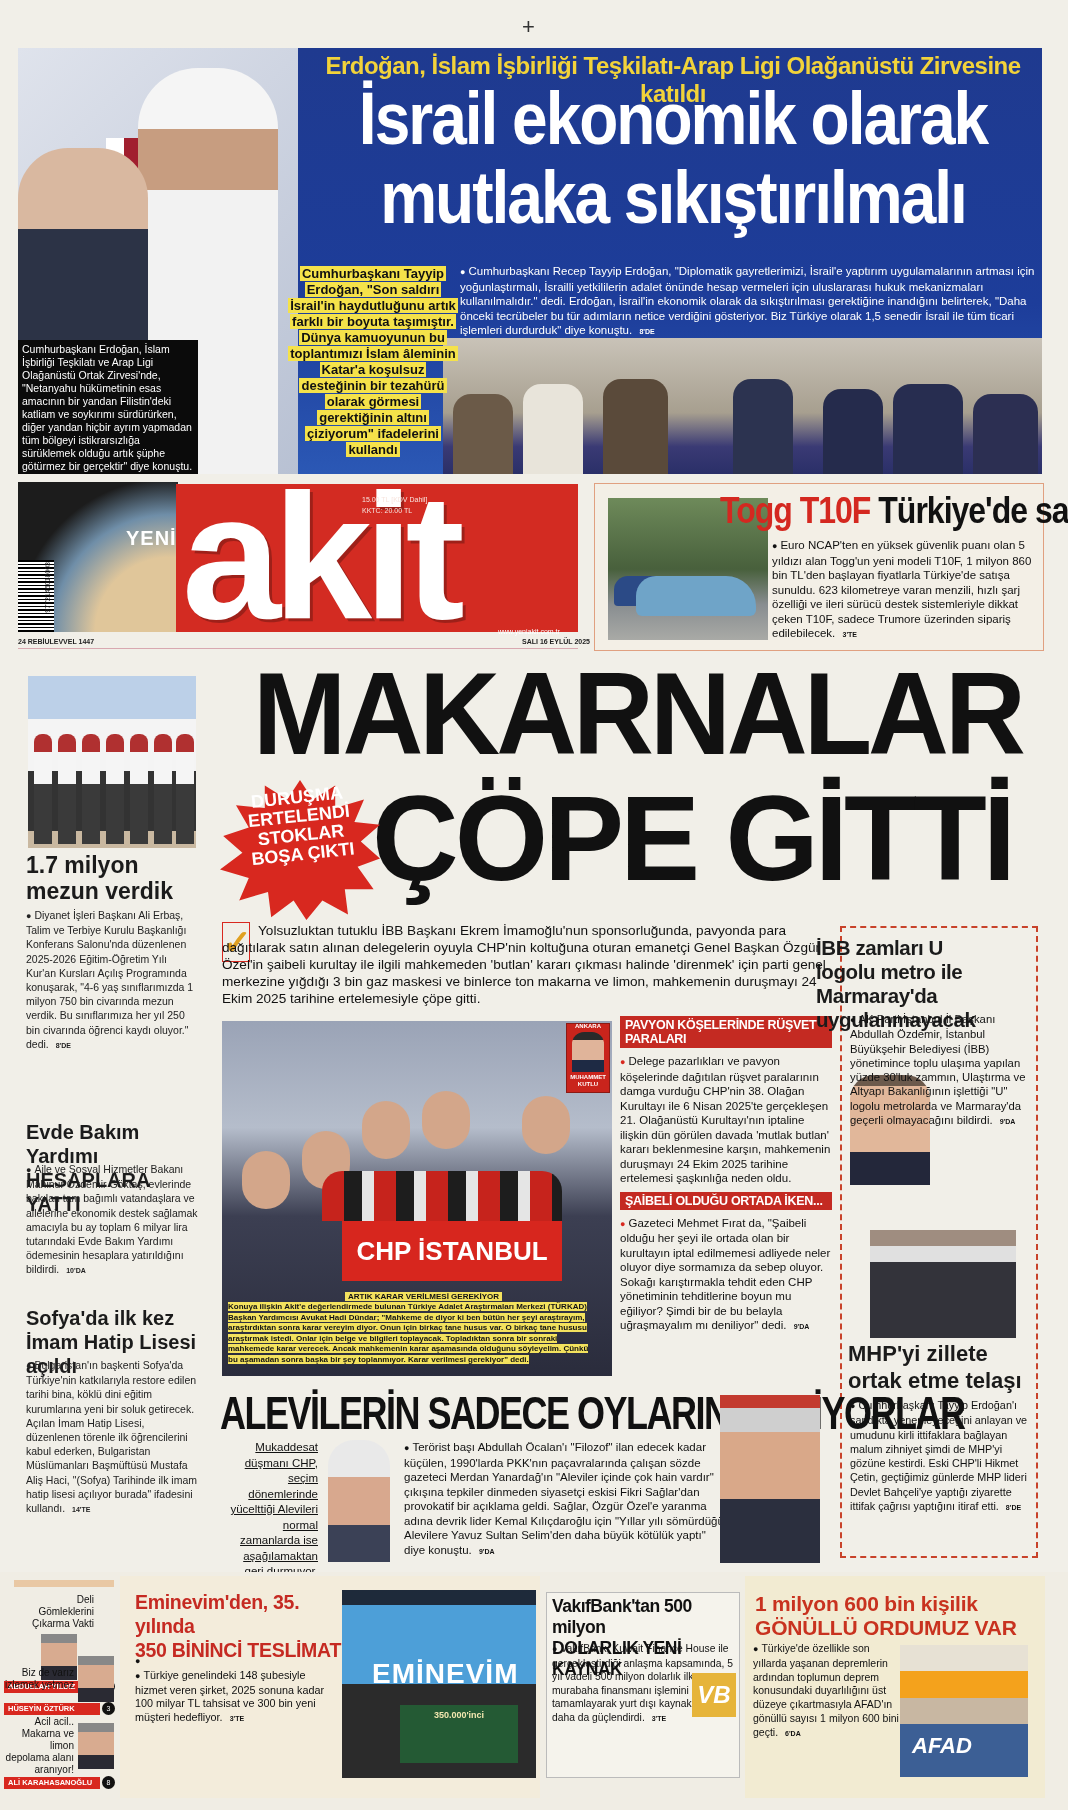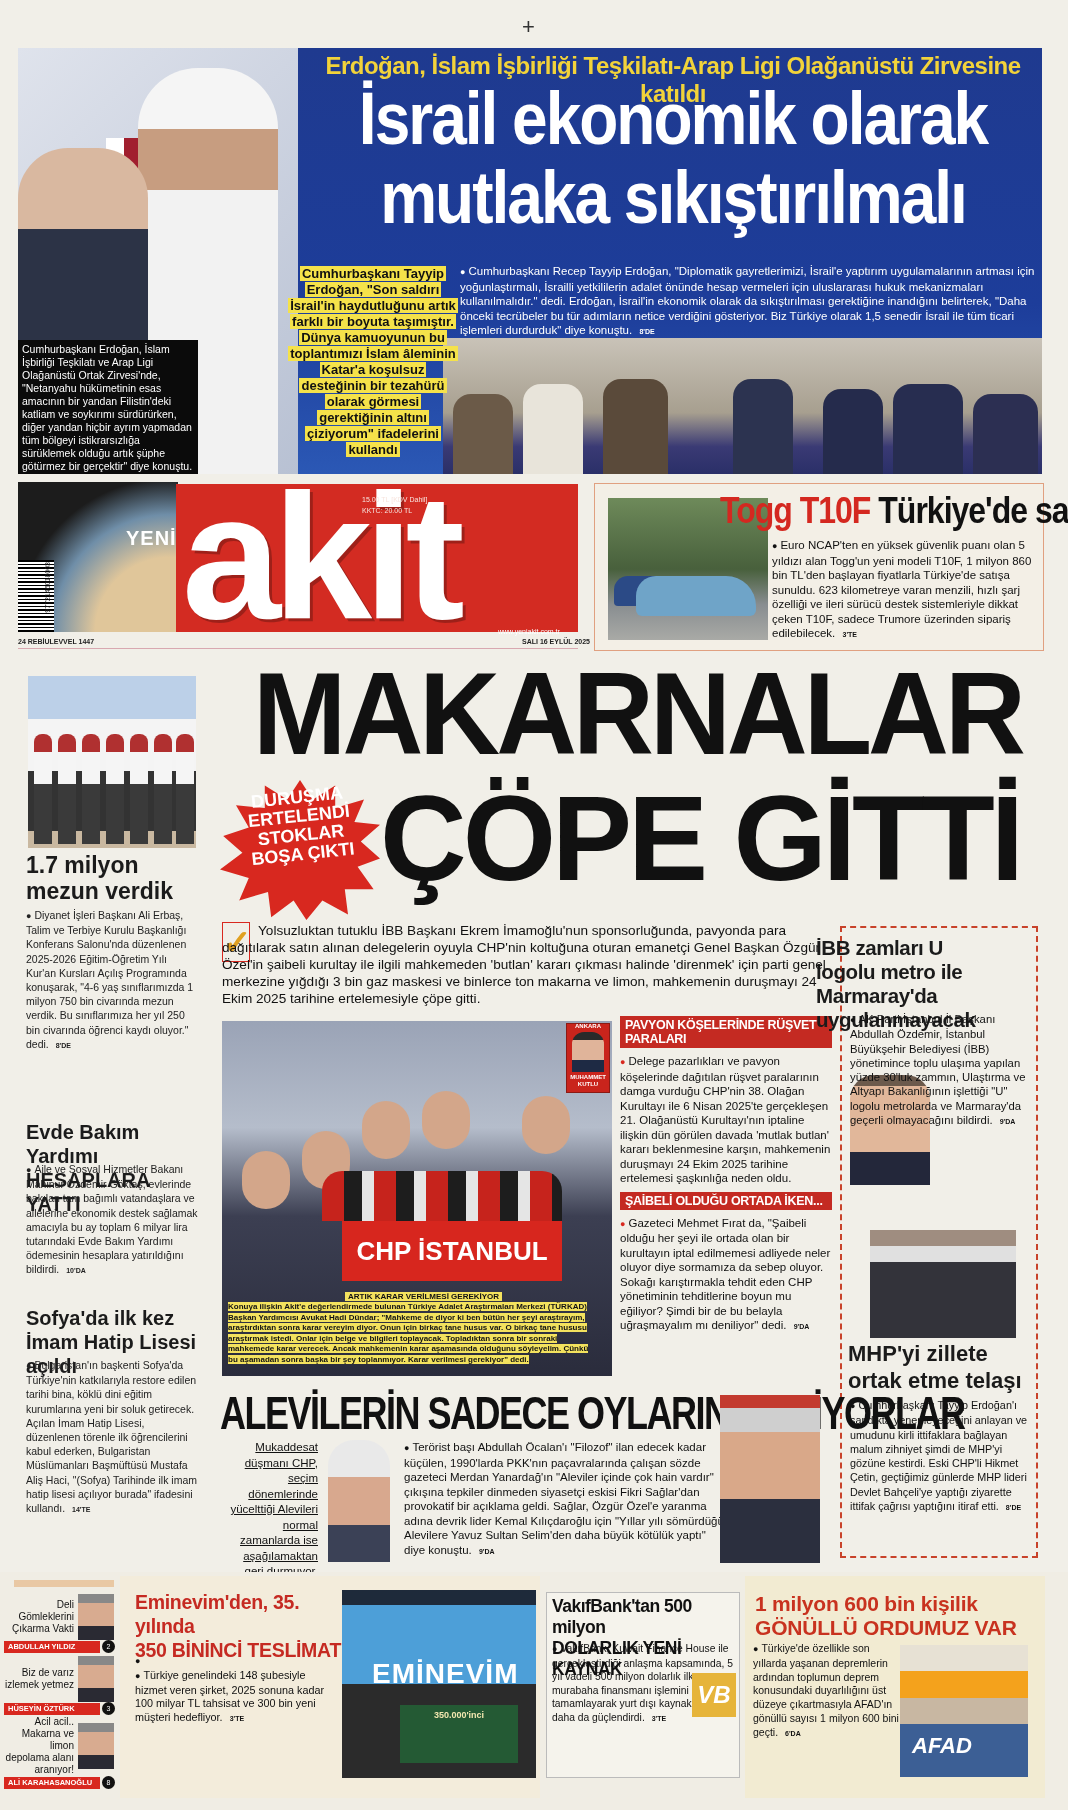--- a/index.html
+++ b/index.html
@@ -49,21 +49,21 @@
   .left-photo { left: 28px; top: 676px; width: 168px; height: 172px; background: linear-gradient(180deg,#bcd0e8 0 25%,#f4f4f4 25% 55%,#333 55% 90%,#c9b8a0 90%); }
   .left-photo .kid { position: absolute; top: 58px; width: 18px; height: 110px; background: linear-gradient(180deg,#b03030 0 16%,#f5f5f5 16% 45%,#3a3a3a 45% 100%); border-radius: 8px 8px 0 0; }
   .lh1 { left: 26px; top: 852px; width: 175px; font-size: 23px; line-height: 26px; color: #1b1b1b; }
   .lbody { font-size: 10.5px; line-height: 14.2px; color: #222; }
   .lh2 { font-size: 20px; line-height: 24px; color: #1b1b1b; }
   .bullet::before { content: "\25CF"; margin-right: 3px; font-size: 9px; }
   .ref { font-size: 7px; font-weight: bold; margin-left: 4px; }
 
   
   .mh1 { left: 225px; top: 656px; width: 825px; font-weight: 900; font-size: 112px; line-height: 110px; letter-spacing: -4px; transform: scaleY(1.05); transform-origin: top; white-space: nowrap; text-align: center; }
-  .mh2 { left: 372px; top: 780px; font-weight: 900; font-size: 120px; line-height: 116px; letter-spacing: -4px; white-space: nowrap; margin-left: 8px; }
+  .mh2 { left: 372px; top: 780px; font-weight: 900; font-size: 120px; line-height: 116px; letter-spacing: -4px; white-space: nowrap; }
   .starburst { left: 220px; top: 780px; width: 160px; height: 140px; background: #d8281f; clip-path: polygon(50% 0%,58% 14%,72% 4%,72% 20%,90% 14%,84% 30%,100% 32%,88% 44%,100% 56%,86% 62%,96% 78%,78% 78%,80% 96%,64% 86%,54% 100%,46% 86%,32% 98%,30% 80%,12% 86%,18% 70%,0% 64%,14% 52%,2% 40%,18% 34%,10% 18%,28% 20%,28% 4%,42% 14%); }
   .starburst-text { left: 232px; top: 788px; width: 136px; color: #fff; font-weight: 900; font-size: 18px; line-height: 19px; text-align: center; transform: rotate(-6deg); }
 
   
   .check-box { left: 222px; top: 922px; width: 28px; height: 40px; border: 1.5px solid #d8281f; color: #e0a020; font-size: 34px; line-height: 38px; text-align: center; font-weight: bold; }
   .lead-text { left: 222px; top: 922px; width: 615px; font-size: 13.6px; line-height: 17px; text-indent: 36px; }
 
   
   .center-photo { left: 222px; top: 1021px; width: 390px; height: 355px; background: linear-gradient(180deg,#9aa3b6 0%,#b5bdcb 30%,#3c3f52 55%,#2a2c3c 100%); overflow: hidden; }
   .center-photo .head { position: absolute; width: 48px; height: 58px; border-radius: 24px; background: #d3a68a; }
@@ -270,21 +270,21 @@
 <p class="abs alevi-body">
   <span class="bullet"></span><span>Terörist başı Abdullah Öcalan'ı "Filozof" ilan edecek kadar küçülen, 1990'larda PKK'nın paçavralarında çalışan sözde gazeteci Merdan Yanardağ'ın "Aleviler içinde çok hain vardır" çıkışına tepkiler dinmeden siyasetçi eskisi Fikri Sağlar'dan provokatif bir açıklama geldi. Sağlar, Özgür Özel'e yaranma adına devrik lider Kemal Kılıçdaroğlu için "Yıllar yılı sömürdüğü Alevilere Yavuz Sultan Selim'den daha büyük kötülük yaptı" diye konuştu.</span>
   <span class="ref">9'DA</span>
 </p>
 <div class="abs alevi-photo2"></div>
 
 <div class="abs bottom-strip"></div>
 <div class="abs col-rule"></div>
 
 <div class="abs" style="left:4px;top:1594px;">
-  <div style="display:flex;justify-content:flex-end;align-items:center;gap:4px;width:110px;">
+  <div style="display:flex;justify-content:flex-end;align-items:center;gap:4px;width:110px;flex-direction:column;">
     <div class="columnist" style="width:70px">Deli Gömleklerini Çıkarma Vakti</div>
     <div class="columnist-photo"></div>
   </div>
   <div style="display:flex;align-items:center;gap:2px;">
     <div class="columnist-name" style="width:96px">ABDULLAH YILDIZ</div>
     <div class="columnist-page">2</div>
   </div>
 </div>
 <div class="abs" style="left:4px;top:1656px;">
   <div style="display:flex;justify-content:flex-end;align-items:center;gap:4px;width:110px;">

